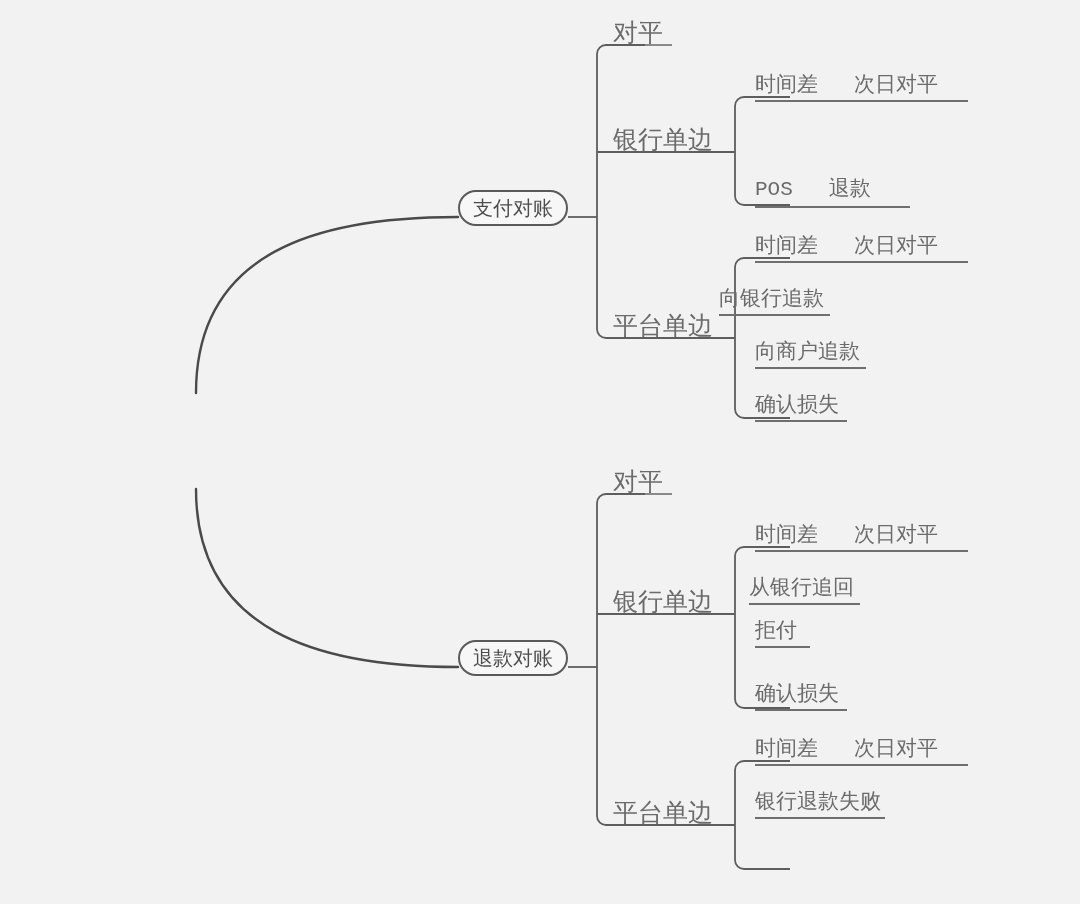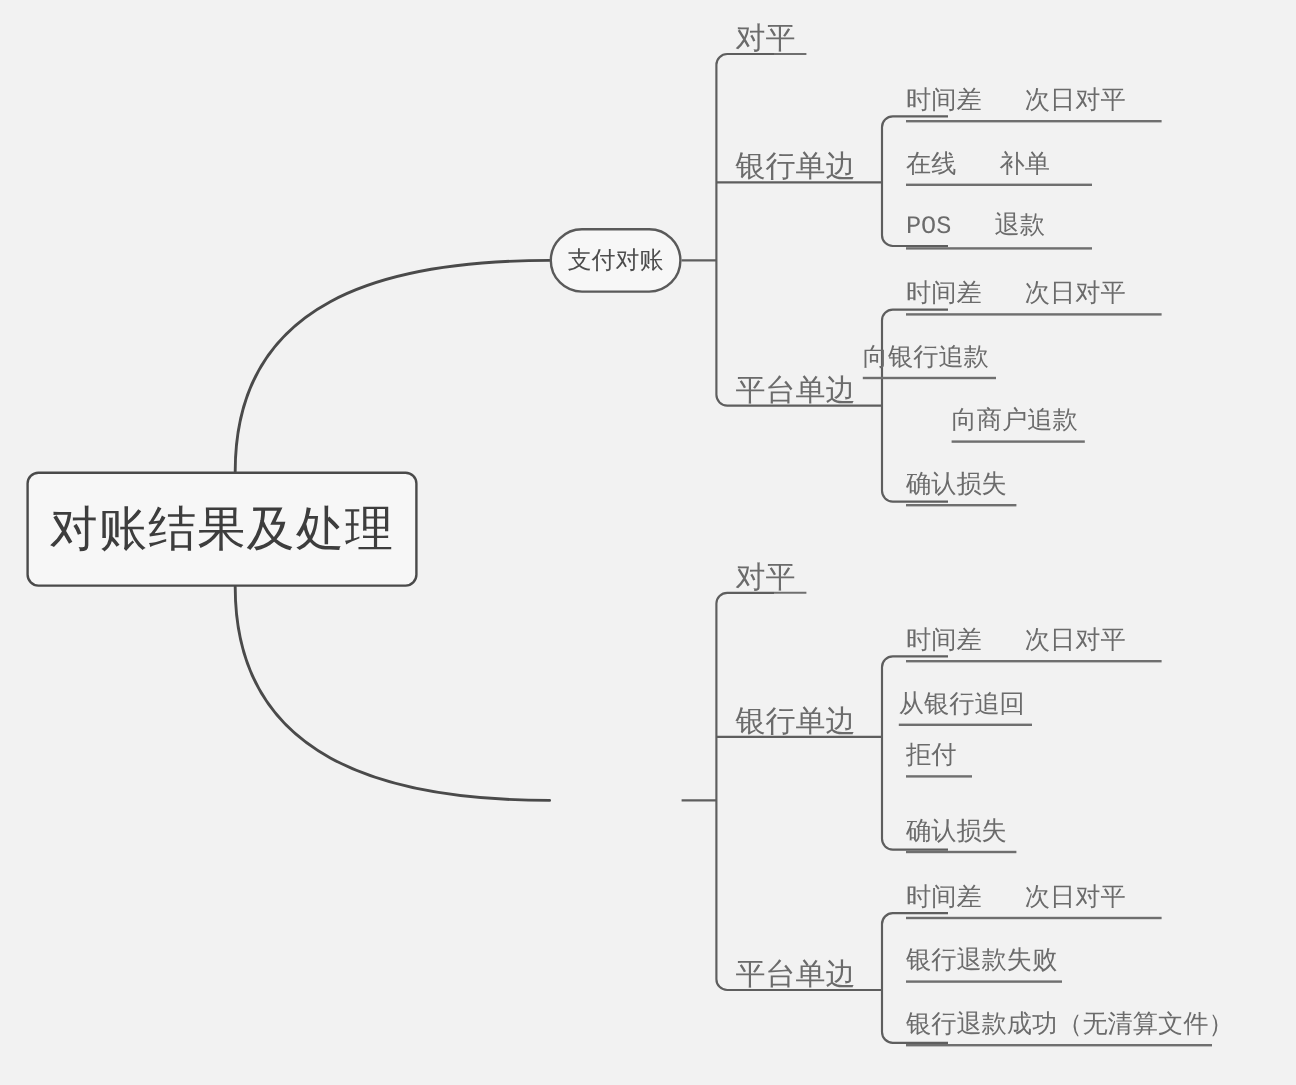--- a/index.html
+++ b/index.html
@@ -44,21 +44,21 @@
   .root-node .label {
     font-size: 40px;
     color: #3d3d3d;
     letter-spacing: 1px;
     line-height: 1;
   }
   
   .pill-node {
     position: absolute;
     width: 110px;
-    height: 54px;
+    height: 36px;
     box-sizing: border-box;
     background: #f7f7f7;
     border: 2px solid #5a5a5a;
     border-radius: 27px;
     display: flex;
     align-items: center;
     justify-content: center;
   }
   .pill-node .label {
     font-size: 20px;
@@ -130,61 +130,57 @@
       <path d="M 790 761 L 744 761 A 9 9 0 0 0 735 770 L 735 860 A 9 9 0 0 0 744 869 L 790 869"></path>
       <path d="M 645 825 L 735 825"></path>
     </g>
 
     <g fill="none" stroke="#6f6f6f" stroke-width="1.6">
       <path d="M 645 45 L 672 45"></path>
       <path d="M 645 494 L 672 494"></path>
     </g>
   </svg>
 
-  <div class="root-node">
-    <span class="label">对账结果及处理</span>
-  </div>
 
   <div class="pill-node" id="node-payment">
     <span class="label">支付对账</span>
   </div>
 
+  <div class="pill-node" id="node-refund">
+    <span class="label">退款对账</span>
+  </div>
 
   <div class="lvl2-label" style="left:613px; top:20px;">对平</div>
 
   <div class="lvl2-label" style="left:613px; top:127px;">银行单边</div>
 
   <div class="lvl2-label" style="left:613px; top:313px;">平台单边</div>
 
   <div class="lvl3-row" style="left:755px; top:73px; width:213px;">
     <span class="t">时间差</span><span class="t second">次日对平</span>
     <span class="rule"></span>
   </div>
 
-  <div class="lvl3-row" style="left:755px; top:126px; width:155px;">
-    <span class="t">在线</span><span class="t second">补单</span>
-    <span class="rule"></span>
-  </div>
 
   <div class="lvl3-row" style="left:755px; top:179px; width:155px;font-family:Liberation Mono, monospace;">
     <span class="t">POS</span><span class="t second">退款</span>
     <span class="rule"></span>
   </div>
 
   <div class="lvl3-row" style="left:755px; top:234px; width:213px;">
     <span class="t">时间差</span><span class="t second">次日对平</span>
     <span class="rule"></span>
   </div>
 
   <div class="lvl3-row" style="left:719px; top:287px; width:111px;">
     <span class="t">向银行追款</span>
     <span class="rule"></span>
   </div>
 
-  <div class="lvl3-row" style="left:793px; top:340px; width:111px;">
+  <div class="lvl3-row" style="left:755px; top:340px; width:111px;">
     <span class="t">向商户追款</span>
     <span class="rule"></span>
   </div>
 
   <div class="lvl3-row" style="left:755px; top:393px; width:92px;">
     <span class="t">确认损失</span>
     <span class="rule"></span>
   </div>
 
   <div class="lvl2-label" style="left:613px; top:469px;">对平</div>
@@ -216,18 +212,14 @@
   <div class="lvl3-row" style="left:755px; top:737px; width:213px;">
     <span class="t">时间差</span><span class="t second">次日对平</span>
     <span class="rule"></span>
   </div>
 
   <div class="lvl3-row" style="left:755px; top:790px; width:130px;">
     <span class="t">银行退款失败</span>
     <span class="rule"></span>
   </div>
 
-  <div class="lvl3-row" style="left:755px; top:843px; width:255px;">
-    <span class="t">银行退款成功（无清算文件）</span>
-    <span class="rule"></span>
-  </div>
 
 </div>
 
 </body></html>

